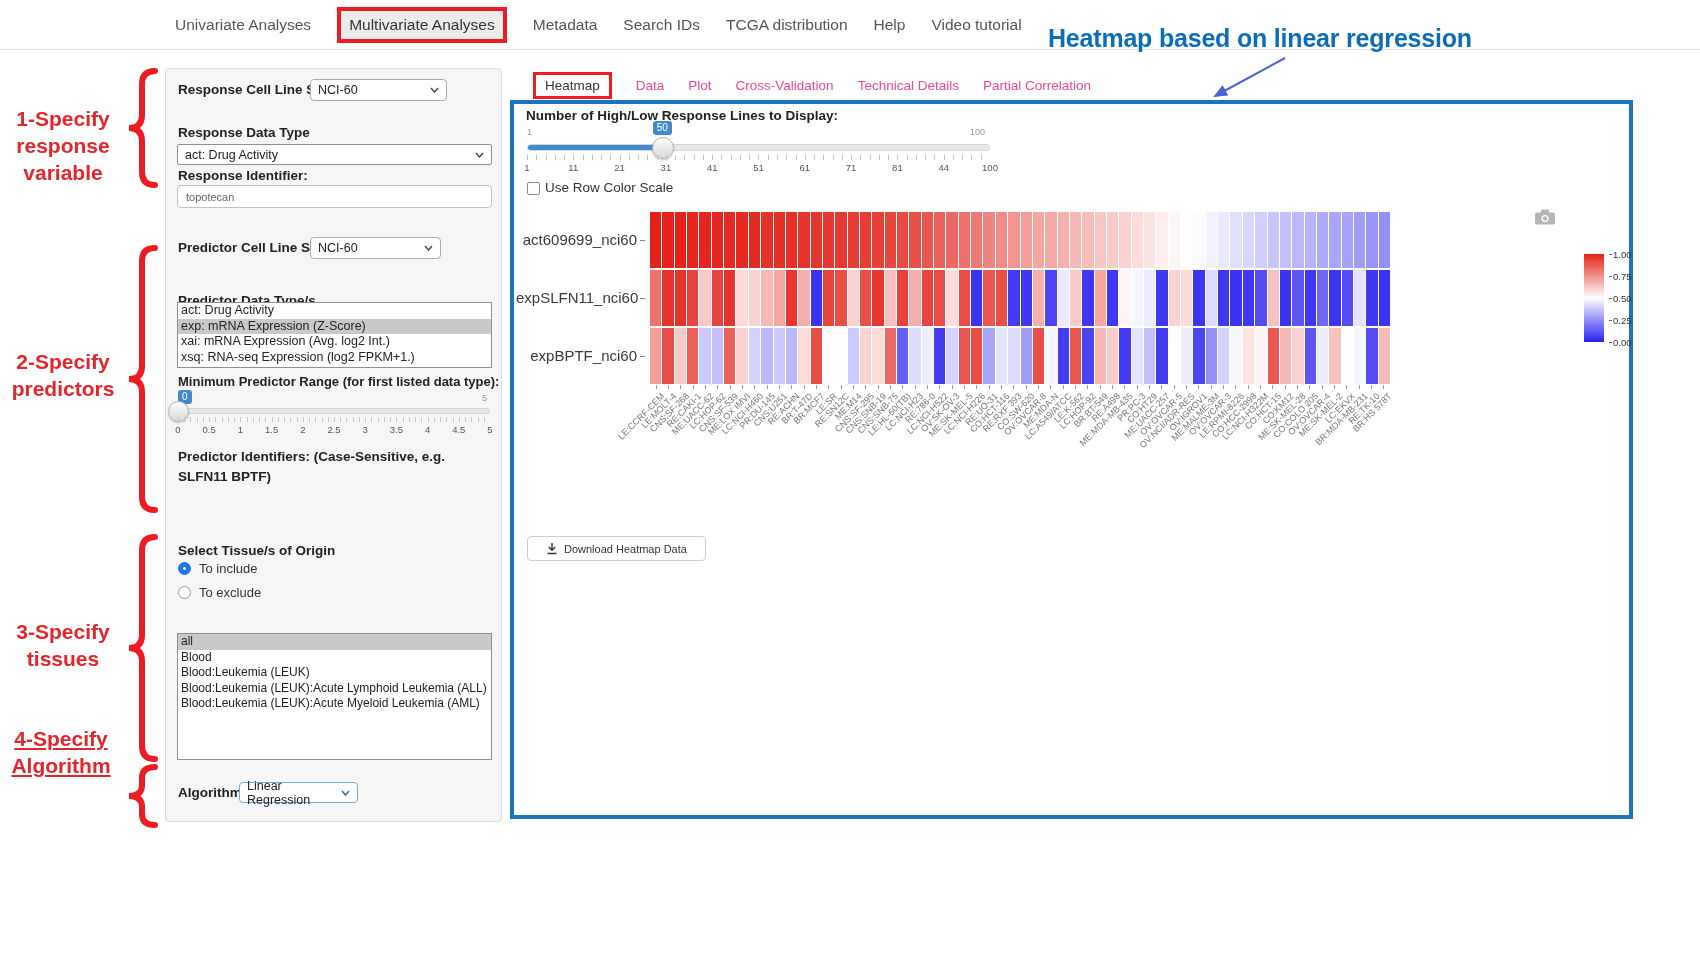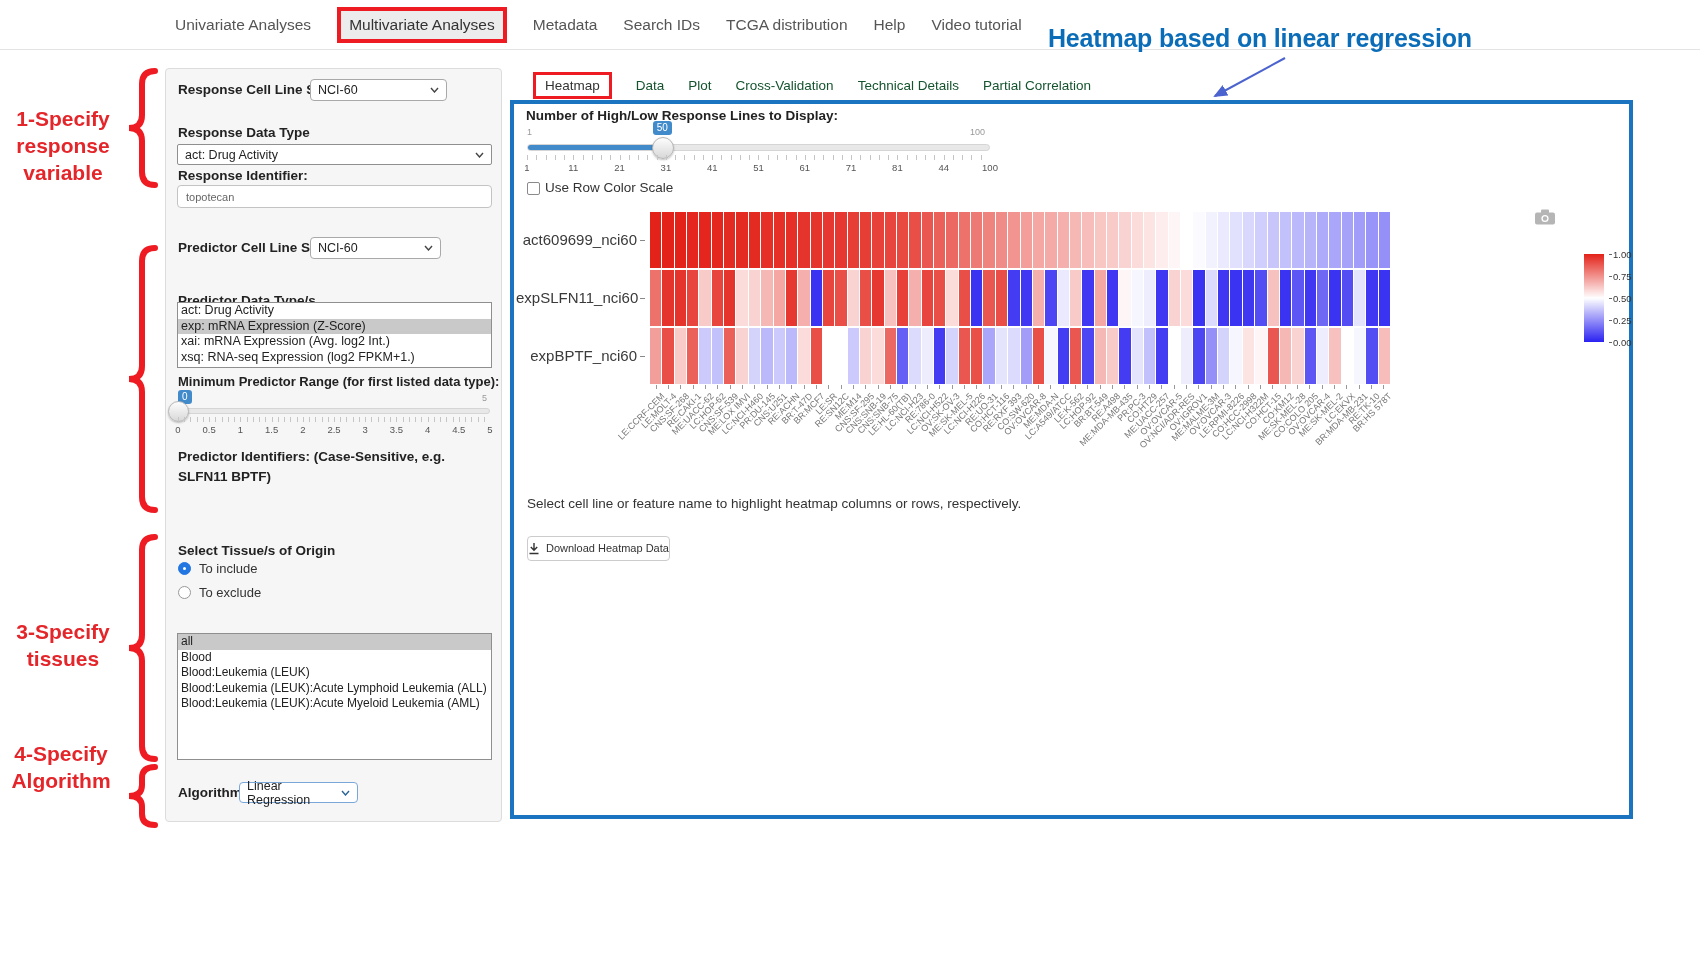--- a/index.html
+++ b/index.html
@@ -41,21 +41,21 @@
   .fill{position:absolute;left:0;top:0;height:100%;background:#428bca;border-radius:4px;}
   .handle{position:absolute;width:21px;height:21px;border-radius:50%;background:linear-gradient(#fdfdfd,#d8d8d8);border:1px solid #b5b5b5;box-sizing:border-box;box-shadow:0 1px 2px rgba(0,0,0,.25);cursor:pointer;}
   .bubble{position:absolute;background:#428bca;color:#fff;font-size:10px;line-height:14px;padding:0 4px;border-radius:3px;}
   .minmax{position:absolute;font-size:9px;color:#999;}
   .tickstrip{position:absolute;height:5px;}
   .ticklabels{position:absolute;height:12px;}
   .tickl{position:absolute;transform:translateX(-50%);font-size:9.5px;color:#555;white-space:nowrap;}
 
   
   .tabs-row{position:absolute;left:533px;top:72px;display:flex;align-items:center;gap:24px;font-size:13.5px;}
-  .tab{color:#14532d;cursor:pointer;}
+  .tab{color:#ec4899;cursor:pointer;}
   .tab-active{color:#333;border:3px solid #ee1b22;padding:3px 9px;background:#fff;}
 
   
   .bluebox{position:absolute;left:510px;top:100px;width:1115px;height:711px;border:4px solid #1b74c0;background:#fff;}
   .bb-label{position:absolute;font-weight:bold;font-size:13.5px;color:#222;}
   .checkbox{position:absolute;width:11px;height:11px;border:1px solid #8a8a8a;border-radius:2px;background:#fff;cursor:pointer;}
   .cb-label{position:absolute;font-size:13.5px;color:#333;}
 
   
   .hm-rows{position:absolute;left:136px;top:108px;width:740px;}
@@ -71,21 +71,21 @@
   .xlab{position:absolute;right:0;top:0;white-space:nowrap;transform-origin:100% 0;transform:rotate(-45deg);font-size:9px;color:#757575;cursor:pointer;}
 
   
   .colorbar{position:absolute;left:1070px;top:150px;width:20px;height:88px;background:linear-gradient(to bottom,#e32219,#ffffff 50%,#2a21f1);}
   .legend-ticks{position:absolute;left:1093px;top:150px;width:40px;height:88px;}
   .leg-tick{position:absolute;font-size:9.5px;color:#333;}
   .leg-tick::before{content:"";position:absolute;left:-4px;top:5px;width:3px;height:1px;background:#666;}
   .camera{position:absolute;left:1020px;top:104px;cursor:pointer;}
 
   .hint{position:absolute;left:13px;top:392px;font-size:13.5px;color:#333;}
-  .dl-btn{position:absolute;left:13px;top:432px;display:inline-flex;gap:6px;border:1px solid #ccc;border-radius:4px;background:#fff;padding:5px 0;font-size:11px;color:#333;cursor:pointer;}
+  .dl-btn{position:absolute;left:13px;top:432px;display:inline-flex;align-items:center;gap:6px;border:1px solid #ccc;border-radius:4px;background:#fff;padding:5px 18px;font-size:11px;color:#333;cursor:pointer;}
 </style>
 </head>
 <body>
 
 <div class="page">
 
   <div class="nav-rule"></div>
   <div class="topnav">
     <div class="nav-items" id="nav-items" style="display:flex;align-items:center;gap:26px;">
         <span class="nav-item">Univariate Analyses</span>
@@ -118,25 +118,29 @@
     <path d="M30,3 Q17,3 17,16 L17,101 Q17,114 4,114 Q17,114 17,127 L17,212 Q17,225 30,225" fill="none" stroke="#ee1b22" stroke-width="6" stroke-linecap="round"></path>
   </svg>
   <svg class="brace-svg" style="top:764px;" width="36" height="64">
     <path d="M30,3 Q17,3 17,14 L17,21 Q17,32 4,32 Q17,32 17,43 L17,50 Q17,61 30,61" fill="none" stroke="#ee1b22" stroke-width="6" stroke-linecap="round"></path>
   </svg>
   <div class="brace-label" id="brace-label-1" style="left:2px;top:105px;">
       <div class="brace-line">1-Specify</div>
       <div class="brace-line">response</div>
       <div class="brace-line">variable</div>
     </div>
+  <div class="brace-label" id="brace-label-2" style="left:2px;top:348px;">
+      <div class="brace-line">2-Specify</div>
+      <div class="brace-line">predictors</div>
+    </div>
   <div class="brace-label" id="brace-label-3" style="left:2px;top:618px;">
       <div class="brace-line">3-Specify</div>
       <div class="brace-line">tissues</div>
     </div>
-  <div class="brace-label" id="brace-label-4" style="left:0px;top:740px;">
+  <div class="brace-label" id="brace-label-4" style="left:0px;top:725px;text-decoration:underline;">
       <div class="brace-line">4-Specify</div>
       <div class="brace-line">Algorithm</div>
     </div>
 
   <div class="sidebar">
     <div class="sb-label" style="left:12px;top:13px;">Response Cell Line Set</div>
     <div class="sel" style="left:144px;top:10px;width:137px;height:22px;">
       <span>NCI-60</span>
       <svg width="9" height="6">
           <polyline points="1,1 4.5,5 8,1" fill="none" stroke="#444" stroke-width="1.4"></polyline>
@@ -702,21 +706,20 @@
     </svg>
     <div class="colorbar"></div>
     <div class="legend-ticks" id="legend-ticks">
         <div class="leg-tick" style="top: -5px; left: 6px;">1.00</div>
         <div class="leg-tick" style="top: 17px; left: 6px;">0.75</div>
         <div class="leg-tick" style="top: 39px; left: 6px;">0.50</div>
         <div class="leg-tick" style="top: 61px; left: 6px;">0.25</div>
         <div class="leg-tick" style="top: 83px; left: 6px;">0.00</div>
       </div>
 
-    <div class="hint">Select cell line or feature name to highlight heatmap columns or rows, respectively.</div>
     <div class="dl-btn">
       <svg width="12" height="13">
         <path d="M6 1 v6.5 M2.8 5 L6 8.2 L9.2 5 M1.5 11.5 h9" fill="none" stroke="#333" stroke-width="1.4"></path>
       </svg>
       <span>Download Heatmap Data</span>
     </div>
   </div>
 
 </div>
 

